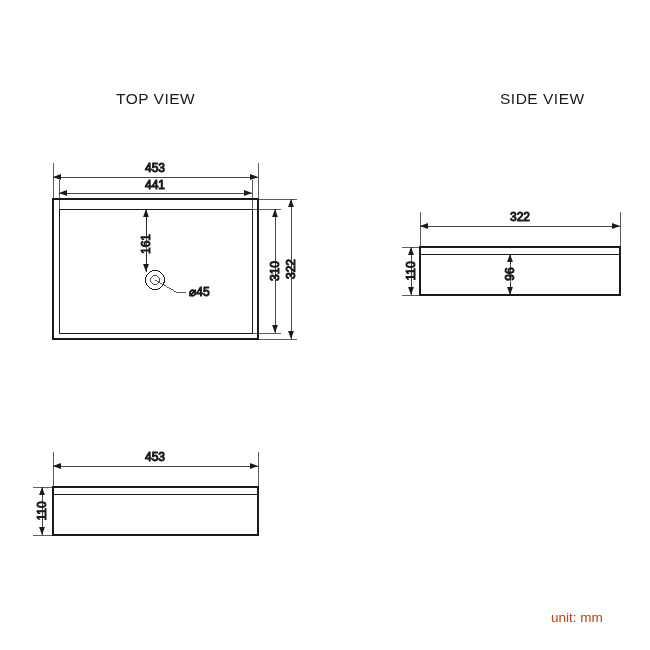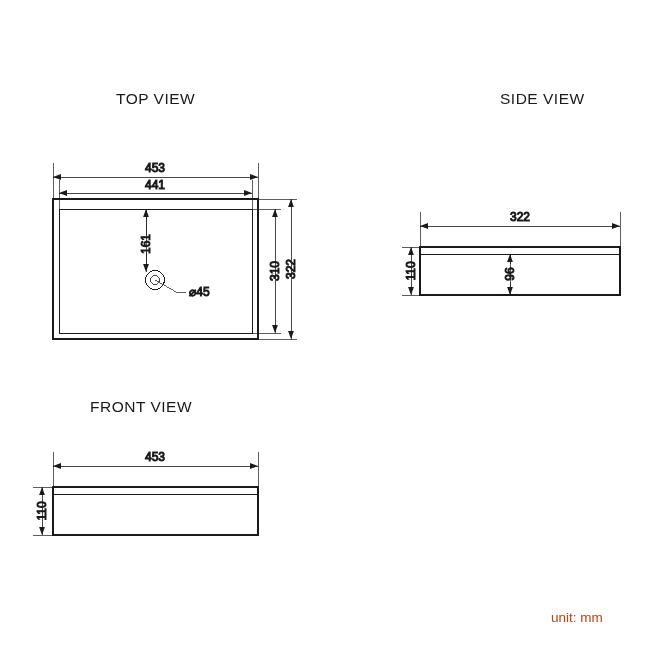--- a/index.html
+++ b/index.html
@@ -46,21 +46,20 @@
     fill: #1a1a1a;
   }
 </style>
 </head>
 <body>
 
 <div class="stage">
 
   <div class="view-title" style="left:116px; top:90px;">TOP VIEW</div>
   <div class="view-title" style="left:500px; top:90px;">SIDE VIEW</div>
-  <div class="view-title" style="left:90px; top:398px;">FRONT VIEW</div>
   <div class="unit-label" style="left:551px; top:610px;">unit: mm</div>
 
   <svg class="drawing" viewBox="0 0 650 650">
     <defs>
       <marker id="arrL" markerWidth="9" markerHeight="7" refX="8" refY="3.5" orient="auto" markerUnits="userSpaceOnUse">
         <path d="M8,3.5 L0,0.6 L0,6.4 z" fill="#1a1a1a"></path>
       </marker>
       <marker id="arrR" markerWidth="9" markerHeight="7" refX="1" refY="3.5" orient="auto" markerUnits="userSpaceOnUse">
         <path d="M1,3.5 L9,0.6 L9,6.4 z" fill="#1a1a1a"></path>
       </marker>

